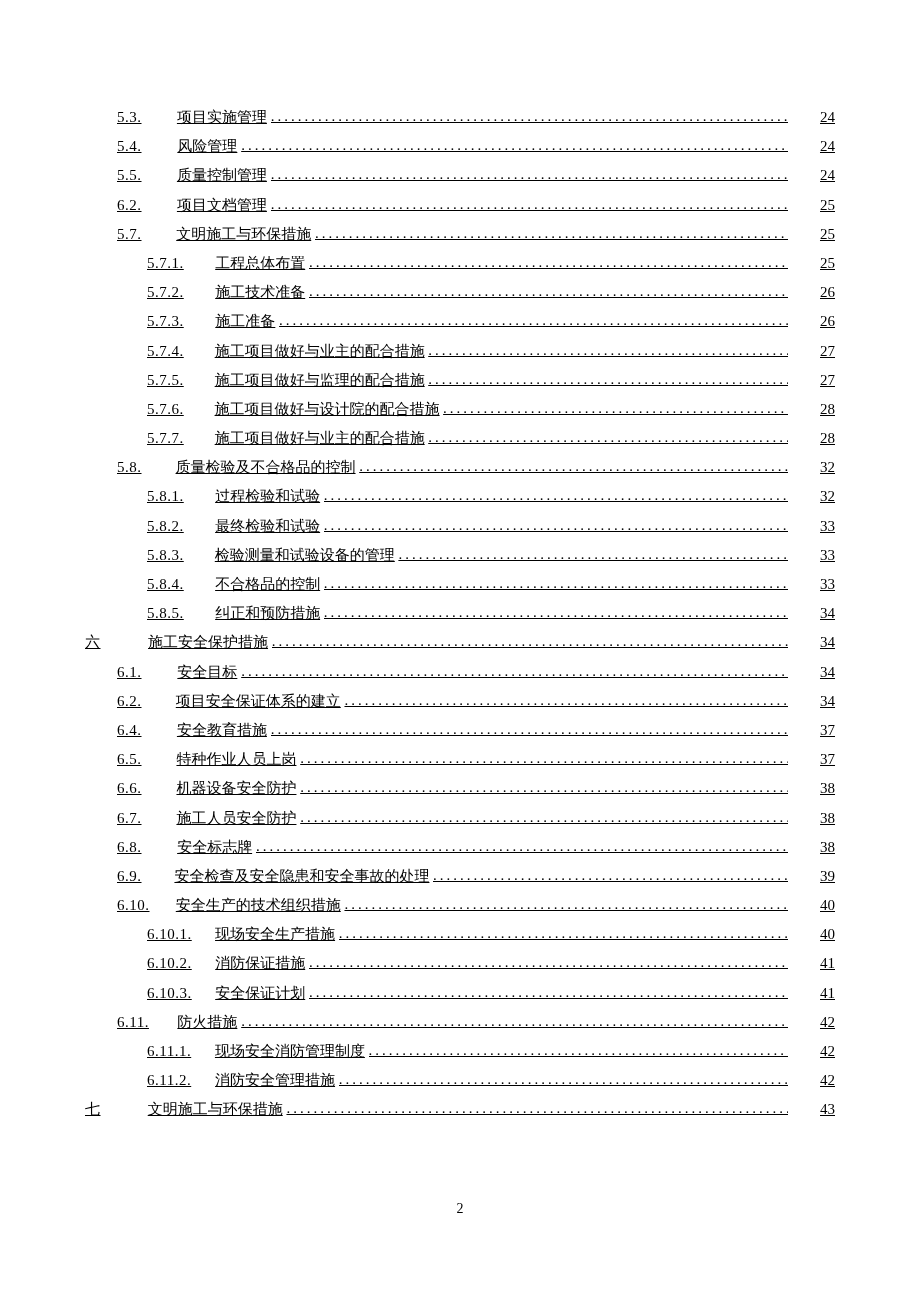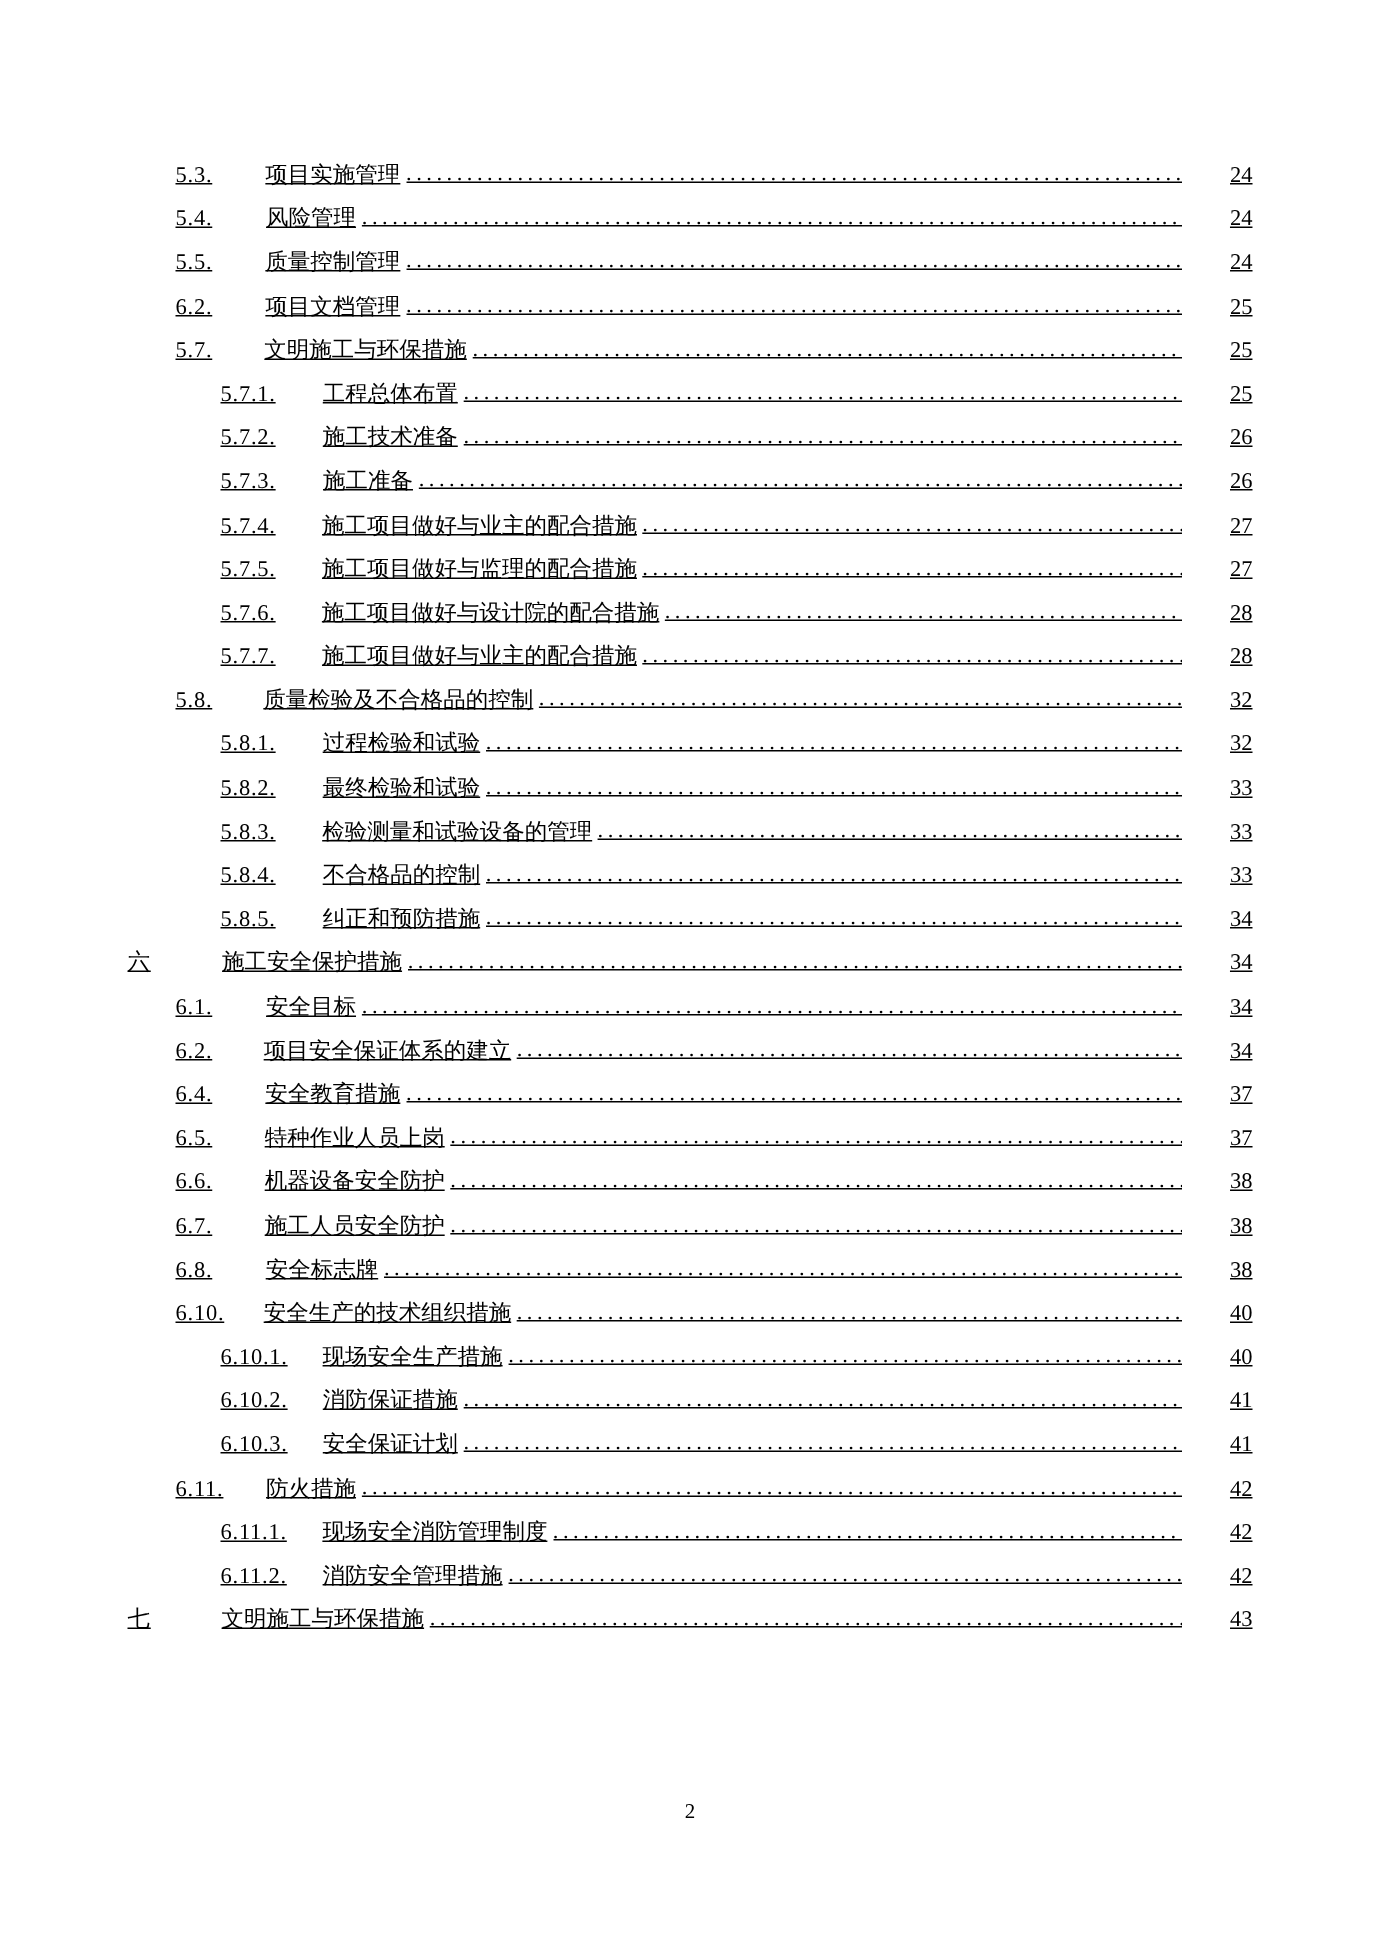--- a/index.html
+++ b/index.html
@@ -269,20 +269,28 @@
     </div>
     <div class="toc-row indent-1">
       <span class="num num-l1">6.8.</span>
       <span style="display: inline-block; width: 20px;"></span>
       <span class="title">安全标志牌</span>
       <span style="display: inline-block; width: 2px;"></span>
       <span class="dots"></span>
       <span class="pg">38</span>
     </div>
     <div class="toc-row indent-1">
+      <span class="num num-l1">6.9.</span>
+      <span style="display: inline-block; width: 20px;"></span>
+      <span class="title">安全检查及安全隐患和安全事故的处理</span>
+      <span style="display: inline-block; width: 2px;"></span>
+      <span class="dots"></span>
+      <span class="pg">39</span>
+    </div>
+    <div class="toc-row indent-1">
       <span class="num num-l1">6.10.</span>
       <span style="display: inline-block; width: 20px;"></span>
       <span class="title">安全生产的技术组织措施</span>
       <span style="display: inline-block; width: 2px;"></span>
       <span class="dots"></span>
       <span class="pg">40</span>
     </div>
     <div class="toc-row indent-2">
       <span class="num num-l2">6.10.1.</span>
       <span style="display: inline-block; width: 6px;"></span>

